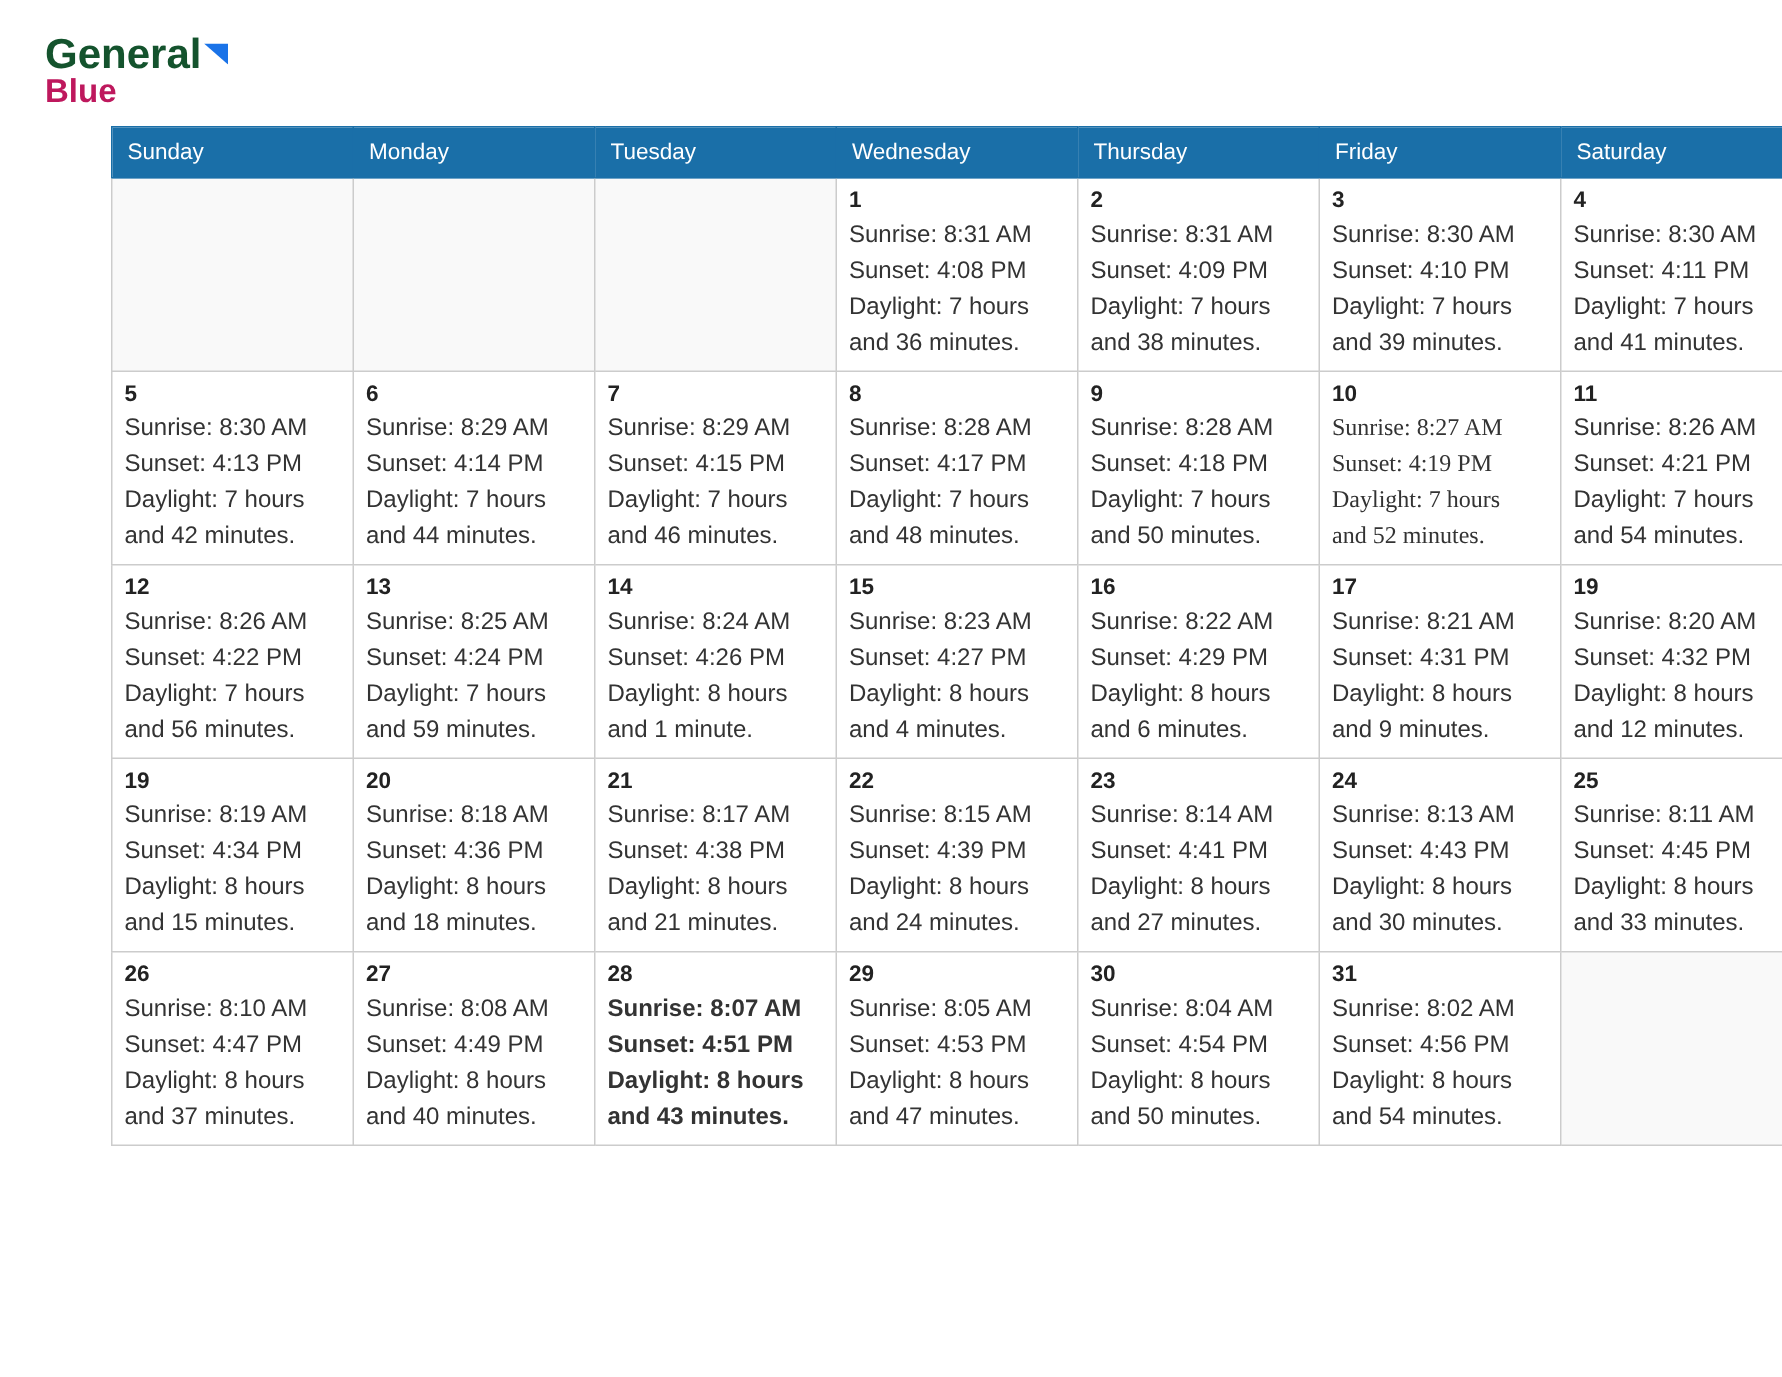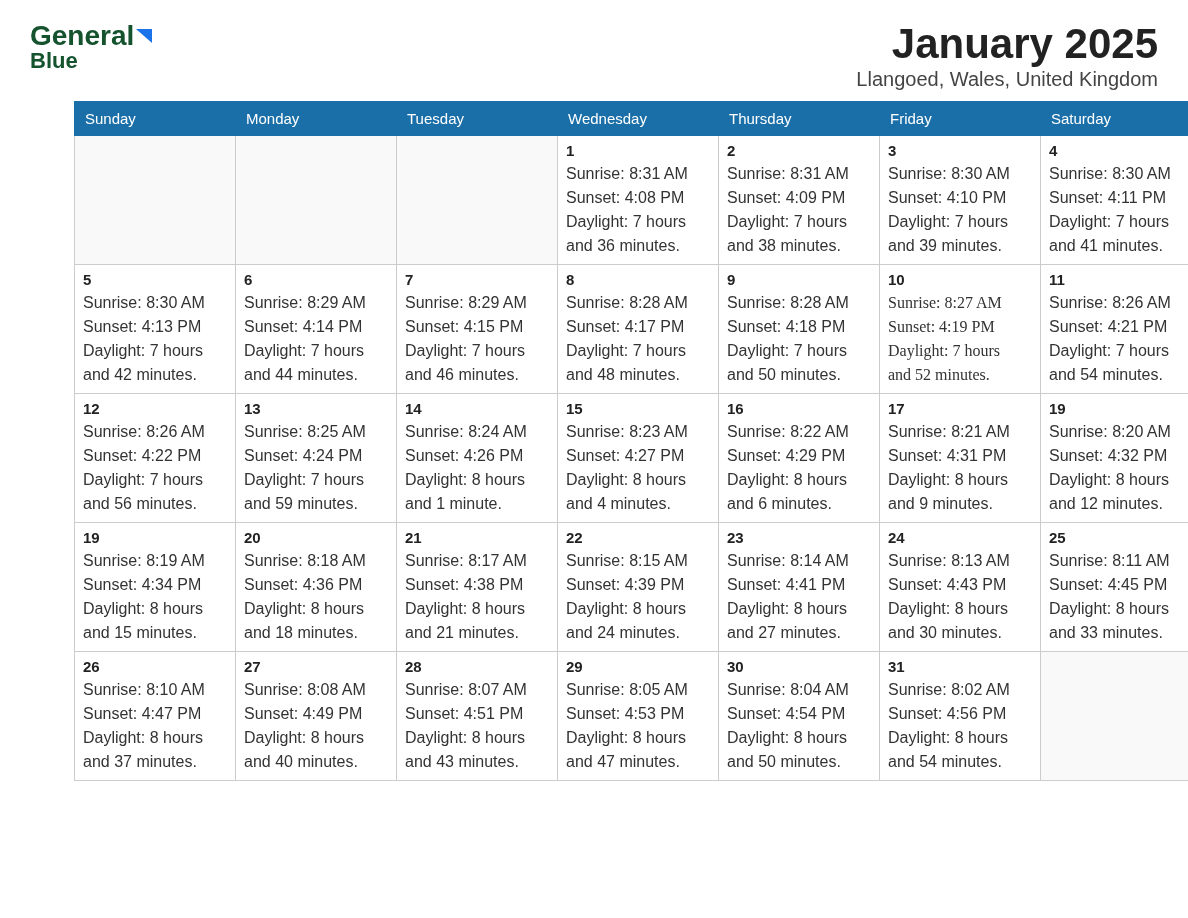--- a/index.html
+++ b/index.html
@@ -17,21 +17,21 @@
       margin-bottom: 10px;
     }
     .logo-text-general {
       font-size: 28px;
       font-weight: bold;
       color: #14532d;
     }
     .logo-text-blue {
       font-size: 22px;
       font-weight: bold;
-      color: #14532d;
+      color: #be185d;
     }
     .title-block {
       text-align: right;
     }
     .title-block h1 {
       font-size: 42px;
       font-weight: bold;
       color: #222;
     }
     .title-block h2 {
@@ -97,24 +97,20 @@
     <div class="logo-line1">
       <span class="logo-text-general">General</span>
       <div style="display:inline-block; margin-left:2px; margin-top:4px;">
         <svg width="16" height="14" viewBox="0 0 16 14">
           <polygon points="0,0 16,0 16,14" fill="#1a73e8"></polygon>
         </svg>
       </div>
     </div>
     <span class="logo-text-blue" style="margin-top:-4px;">Blue</span>
   </div>
-  <div class="title-block">
-    <h1>January 2025</h1>
-    <h2>Llangoed, Wales, United Kingdom</h2>
-  </div>
 </div>
 
 <table class="calendar">
   <thead>
     <tr>
     <th>Sunday</th>
         <th>Monday</th>
         <th>Tuesday</th>
         <th>Wednesday</th>
         <th>Thursday</th>
@@ -319,21 +315,21 @@
         </td>
         <td>
           <span class="day-number">27</span>
           <div class="day-info" style="white-space: pre-line;">Sunrise: 8:08 AM
 Sunset: 4:49 PM
 Daylight: 8 hours
 and 40 minutes.</div>
         </td>
         <td>
           <span class="day-number">28</span>
-          <div class="day-info" style="white-space: pre-line;">Sunrise: 8:07 AM
+          <div class="day-info" style="white-space: pre-line; font-weight: bold;">Sunrise: 8:07 AM
 Sunset: 4:51 PM
 Daylight: 8 hours
 and 43 minutes.</div>
         </td>
         <td>
           <span class="day-number">29</span>
           <div class="day-info" style="white-space: pre-line;">Sunrise: 8:05 AM
 Sunset: 4:53 PM
 Daylight: 8 hours
 and 47 minutes.</div>

